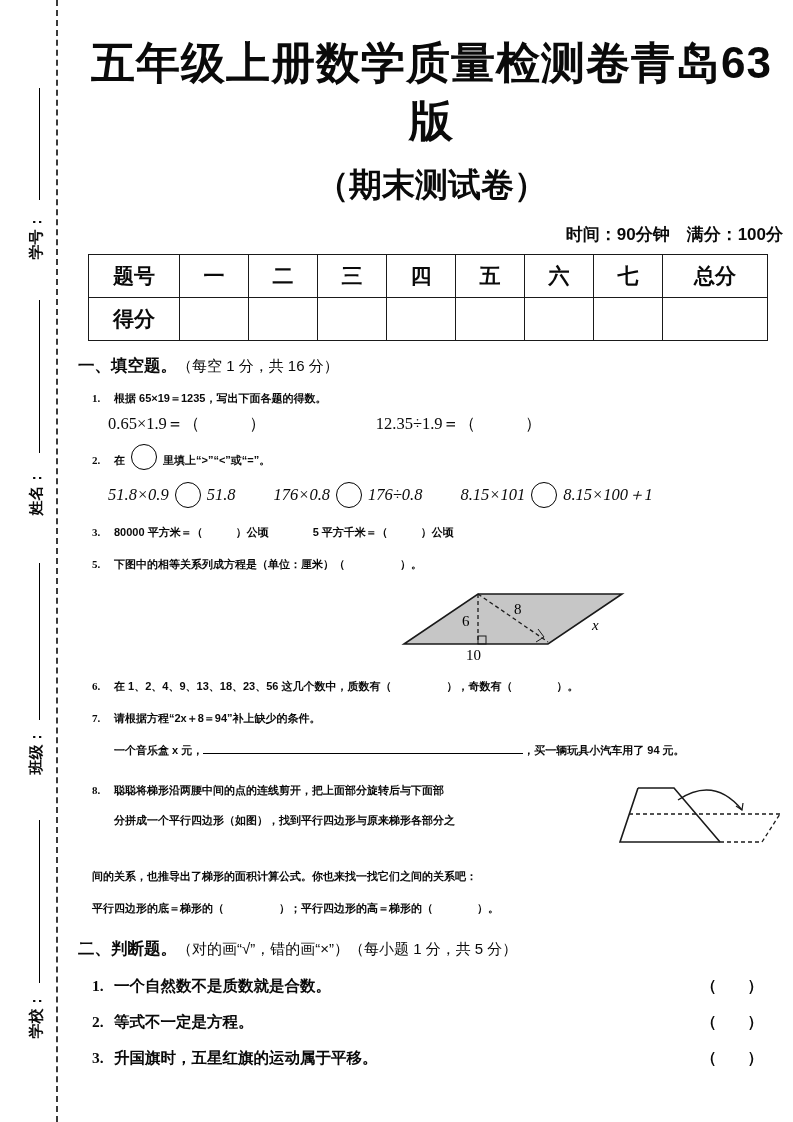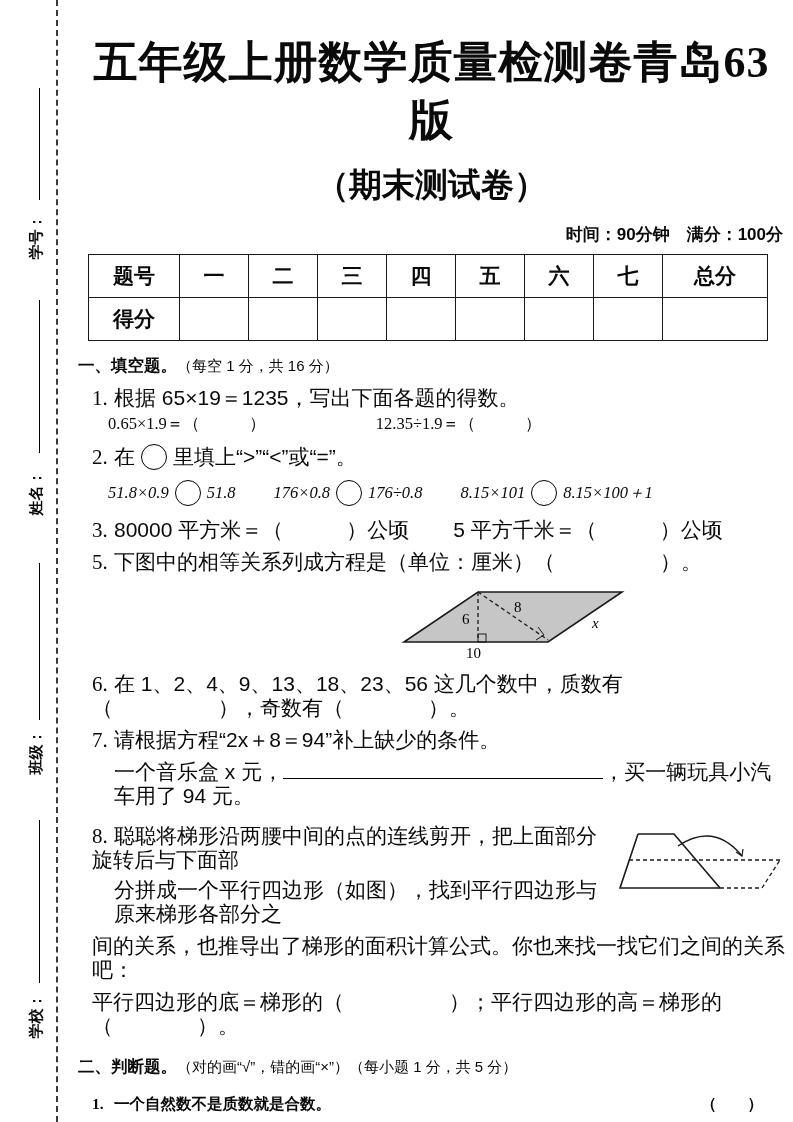--- a/index.html
+++ b/index.html
@@ -10,35 +10,35 @@
   }
   
   .seal-dashed { position:absolute; left:56px; top:0; height:1122px; width:0; border-left:2px dashed #3a3a3a; }
   .seal-rule { position:absolute; left:39px; width:0; border-left:1.5px solid #000; }
   .seal-label {
     position:absolute; left:1px; width:70px; height:20px; line-height:20px;
     font-size:15px; text-align:center; transform:rotate(-90deg); font-weight:bold; white-space:nowrap;
   }
   
   .content { position:absolute; left:78px; top:0; width:707px; }
-  .title { margin:34px 0 0 0; font-size:44px; line-height:58px; font-weight:bold; text-align:center; letter-spacing:1px;font-family:Liberation Serif, serif; }
+  .title { margin:34px 0 0 0; font-size:44px; line-height:58px; font-weight:bold; text-align:center; letter-spacing:1px; }
   .subtitle { margin-top:14px; font-size:33px; line-height:42px; font-weight:bold; text-align:center; }
   .meta { margin-top:18px; font-size:17px; line-height:22px; font-weight:bold; text-align:right; padding-right:2px; }
   
   table.score { border-collapse:collapse; margin:8px 0 0 10px; table-layout:fixed; }
   table.score td { border:1.5px solid #1a1a1a; height:42px; text-align:center; vertical-align:middle;
                    font-size:21px; font-weight:bold; padding:0; }
   table.score td.first { width:90px; }
   table.score td.mid { width:68px; font-family:"Liberation Serif","DejaVu Serif",serif; }
   table.score td.last { width:104px; font-family:Liberation Mono, monospace; }
   
   .sec-head { margin-top:12px; font-size:16.5px; line-height:24px; }
   .sec-title { font-weight:bold; }
   .sec-note { font-weight:normal; font-size:15px; }
-  .q { margin-top:8px; padding-left:14px; font-size:21px; line-height:24px; font-weight:normal; }
+  .q { margin-top:8px; padding-left:14px; font-size:11px; line-height:24px; font-weight:bold; }
   .qno { display:inline-block; min-width:22px; font-family:"Liberation Serif","DejaVu Serif",serif; }
   .sub { margin-top:2px; padding-left:30px; font-weight:normal;
          font-family:"Liberation Serif","DejaVu Serif",serif; font-size:16.5px; line-height:24px; }
   .eqrow { display:flex; gap:110px; }
   .cmprow { display:flex; gap:38px; margin-top:10px; align-items:flex-end;font-style:italic; }
   .cmp-item { display:flex; align-items:center; }
   .circle { display:inline-block; width:24px; height:24px; border:1.6px solid #000; border-radius:50%;
             vertical-align:-6px; margin:0 6px; }
   .blankline { display:inline-block; width:320px; border-bottom:1.5px solid #000; height:14px; }
   .diagram5 { margin:6px 0 0 318px; }

